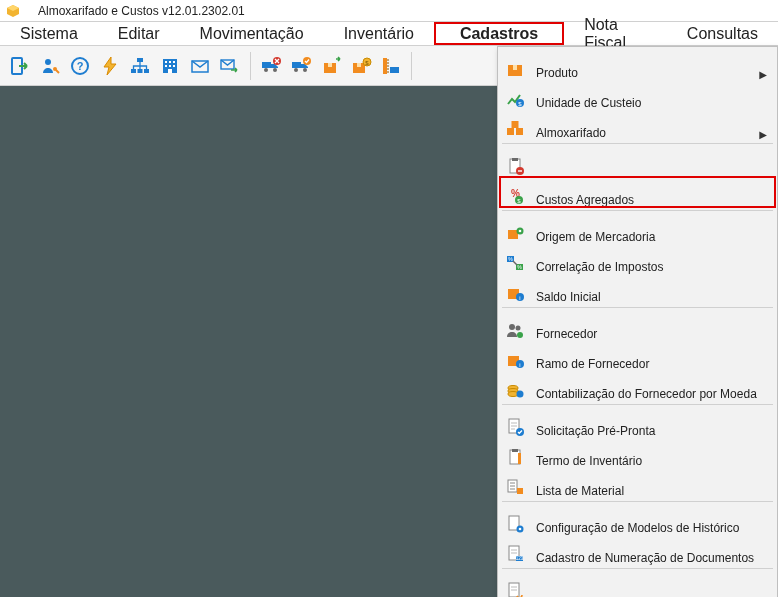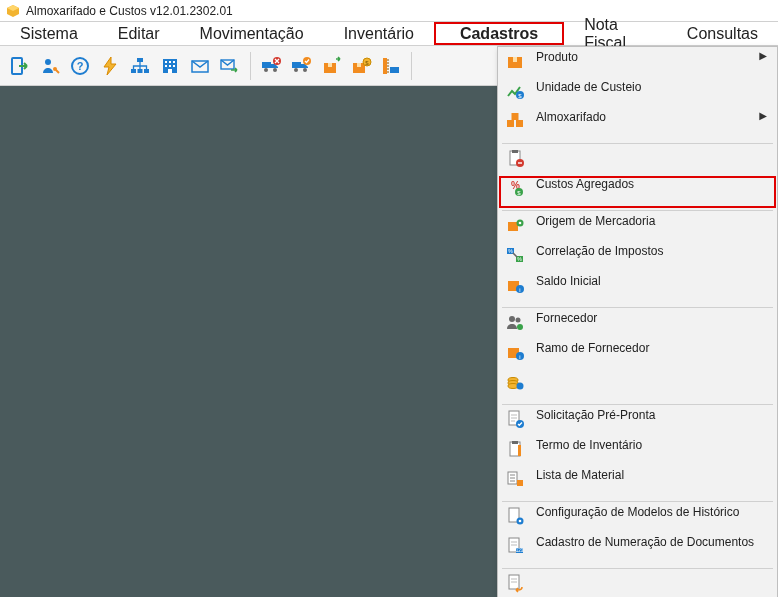--- a/index.html
+++ b/index.html
@@ -1,34 +1,34 @@
 <!DOCTYPE html>
 <html><head>
 <meta charset="utf-8">
 <style>
   * { box-sizing: border-box; margin: 0; padding: 0; }
   html, body { width: 778px; height: 597px; font-family: "Segoe UI", Tahoma, sans-serif; font-size: 12px; background: #fff; overflow: hidden; }
   .titlebar { display: flex; align-items: center; height: 22px; padding: 0 6px; border-bottom: 1px solid #d0d0d0; background: #fff; }
   .titlebar .app-icon { width: 14px; height: 14px; margin-right: 6px; position: relative; }
   .titlebar .app-icon svg { display: block; }
-  .titlebar .title-text { font-size: 12px; color: #222; }
+  .titlebar .title-text { font-size: 12px; color: #222; margin-left: 12px; }
 
   .menubar { display: flex; align-items: stretch; height: 24px; border-bottom: 1px solid #d0d0d0; background: #fff; }
   .menu-item { display: flex; align-items: center; padding: 0 20px; font-size: 16px; color: #222; cursor: default; }
   .menu-highlight { border: 2px solid #e00000; font-weight: bold; }
 
   .toolbar-row { display: flex; align-items: center; height: 40px; background: #f5f5f5; border-bottom: 1px solid #d0d0d0; padding: 0 6px; gap: 2px; }
   .tool-sep { width: 1px; height: 28px; background: #cfcfcf; margin: 0 4px; }
   .tool-btn { width: 28px; height: 28px; display:flex; align-items:center; justify-content:center; border:1px solid transparent; }
   .tool-btn svg { display:block; }
 
   .workspace { position: absolute; top: 86px; left: 0; right: 0; bottom: 0; background: #4a5a5c; }
 
   .dropdown { position: absolute; top: 46px; left: 497px; width: 281px; background: #f2f2f2; border: 1px solid #bfbfbf; box-shadow: 2px 3px 6px rgba(0,0,0,0.25); padding: 3px 2px; }
-  .dd-item { display: flex; align-items: flex-start; height: 30px; padding: 0 8px 0 4px; cursor: default; position: relative; }
+  .dd-item { display: flex; align-items: flex-end; height: 30px; padding: 0 8px 0 4px; cursor: default; position: relative; }
   .dd-item .dd-icon { width: 22px; height: 22px; margin-right: 10px; display:flex; align-items:center; justify-content:center; flex: 0 0 22px; }
   .dd-item .dd-icon svg { display:block; }
   .dd-item .dd-label { font-size: 12px; color: #222; flex: 1; white-space: nowrap; overflow: hidden; text-overflow: ellipsis; }
   .dd-item .dd-arrow { font-size: 10px; color: #333; margin-left: 6px; }
   .dd-sep { height: 1px; background: #d0d0d0; margin: 3px 2px; }
   .dd-item.red-outline { outline: 2px solid #e00000; outline-offset: -1px; }
 
   
   .c-blue { fill:#1e7dd0; } .c-orange{ fill:#f28c1f;} .c-green{fill:#3aa24a;} .c-gray{fill:#6a6a6a;} .c-yellow{fill:#f2b431;} .c-red{fill:#d33a2f;}
 </style>
@@ -301,20 +301,21 @@
 
   <div class="dd-item">
     <span class="dd-icon">
         <svg width="20" height="20" viewBox="0 0 20 20">
           <ellipse cx="8" cy="8" rx="5" ry="2.5" class="c-yellow" stroke="#c98a00"></ellipse>
           <ellipse cx="8" cy="11" rx="5" ry="2.5" class="c-yellow" stroke="#c98a00"></ellipse>
           <ellipse cx="8" cy="14" rx="5" ry="2.5" class="c-yellow" stroke="#c98a00"></ellipse>
           <circle cx="15" cy="14" r="3.5" class="c-blue"></circle>
         </svg>
       </span>
+    <span class="dd-label">Contabilização do Fornecedor por Moeda</span>
   </div>
 
   <div class="dd-sep"></div>
 
   <div class="dd-item">
     <span class="dd-icon">
         <svg width="20" height="20" viewBox="0 0 20 20">
           <rect x="4" y="2" width="10" height="14" fill="#fff" stroke="#888"></rect>
           <path d="M6 6h6M6 9h6M6 12h4" stroke="#bbb"></path>
           <circle cx="15" cy="15" r="4" class="c-blue"></circle>

